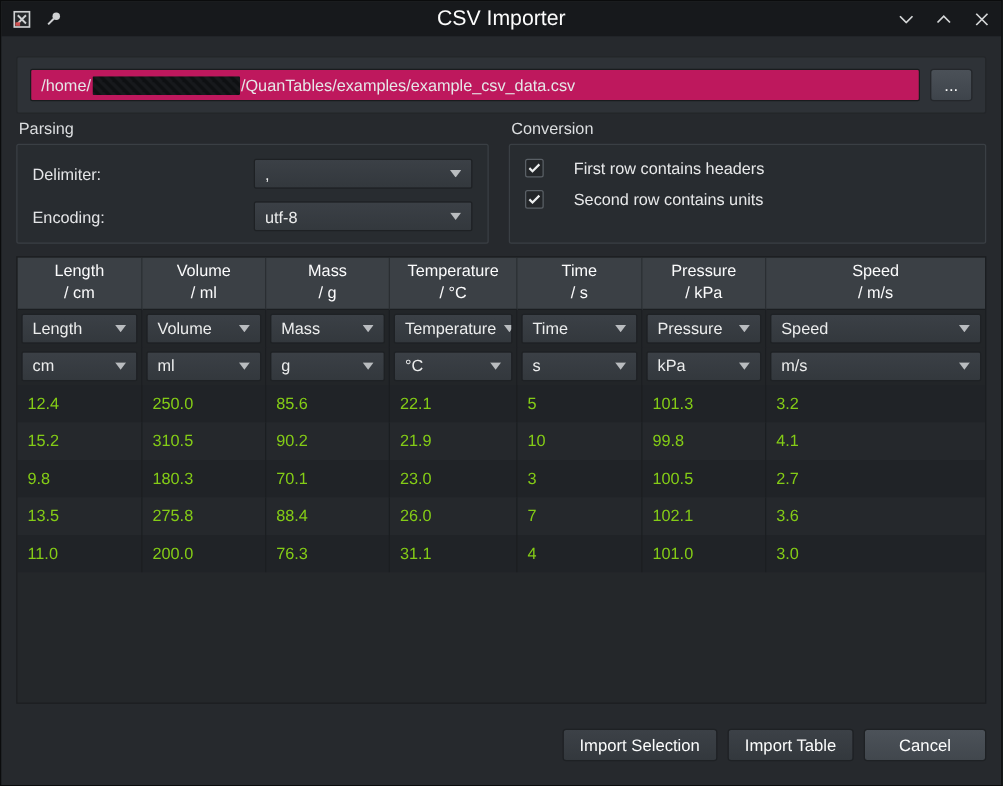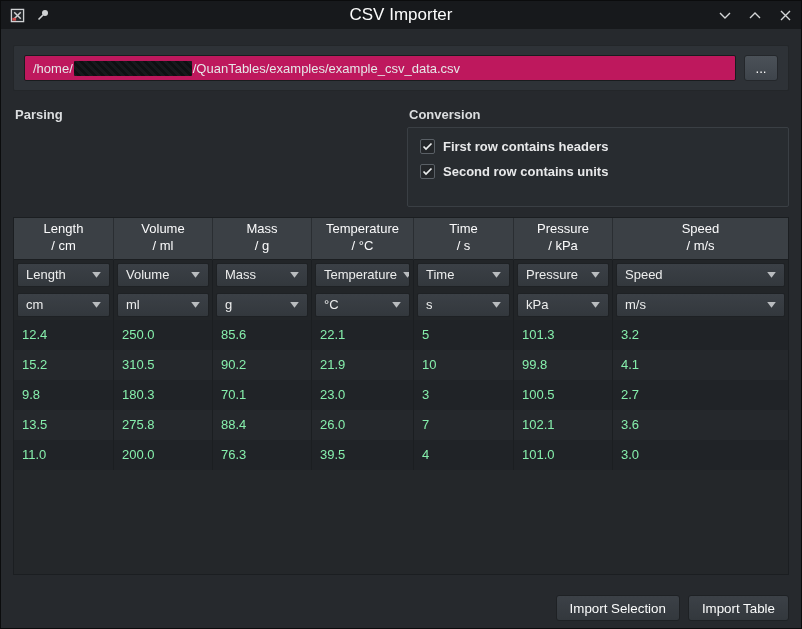--- a/index.html
+++ b/index.html
@@ -41,21 +41,21 @@
     background-image:linear-gradient(45deg,#17191c 25%,#0e1012 25%,#0e1012 50%,#17191c 50%,#17191c 75%,#0e1012 75%);
     background-size:8px 8px; border-radius:1px;
   }
   .browse-btn {
     width:34px; height:26px; flex:0 0 auto;
     background:linear-gradient(#4b5158,#3e444b);
     border:1px solid #24272b; border-radius:3px;
     color:#fcfcfc; display:flex; align-items:center; justify-content:center;
   }
   
-  .groups { display:flex; gap:16px; margin:16px 12px 0;font-weight:bold; }
+  .groups { display:flex; gap:16px; margin:4px 12px 0; }
   .group-parsing { width:378px; flex:0 0 auto; }
   .group-conversion { flex:1; }
   .group-title { color:#dcdee0; margin:0 0 4px 2px; height:16px; }
   .group-box {
     border:1px solid #3a3f44; border-radius:2px;
     background:#282c30; height:80px; padding:11px 12px;
   }
   .form-row { display:flex; align-items:center; justify-content:space-between; margin-bottom:10px; }
   .form-label { color:#e4e5e7; }
   .combo {
@@ -63,21 +63,21 @@
     gap:6px; padding:0 8px;
     background:linear-gradient(#3b4046,#33383d);
     border:1px solid #1e2124; border-radius:2px; color:#eceded;
     white-space:nowrap; overflow:hidden;
   }
   .combo-175 { width:175px; }
   .chev {
     width:9px; height:6px; flex:0 0 auto;
     background:#b9bcbf; clip-path:polygon(0 0,100% 0,50% 100%);
   }
-  .check-row { display:flex; align-items:center; gap:8px; margin-bottom:10px; }
+  .check-row { display:flex; align-items:center; gap:24px; margin-bottom:10px; }
   .checkbox {
     width:15px; height:15px; background:#232629;
     border:1px solid #5a6066; border-radius:2px;
     display:flex; align-items:center; justify-content:center;
   }
   
   .table {
     margin:10px 12px 0; height:358px;
     background:#24272a; border:1px solid #1b1e21;
     display:flex; flex-direction:column; overflow:hidden;
@@ -87,21 +87,21 @@
     background:#3b4045; color:#fbfbfc; text-align:center;
     padding:3px 4px 4px; border-right:1px solid #2a2e32; border-bottom:1px solid #1b1e21;
     line-height:1.3;
   }
   .th:last-child { border-right:none; }
   .combo-cell { padding:3px; border-right:1px solid #1b1e21; background:#222528; }
   .combo-cell:last-child { border-right:none; }
   .combo-cell .combo { width:100%; }
   .td {
     height:30px; line-height:30px; padding:0 8px;
-    color:#86efac; border-right:1px solid #1b1e21; overflow:hidden;
+    color:#84cc16; border-right:1px solid #1b1e21; overflow:hidden;
   }
   .td:last-child { border-right:none; }
   .drow-odd  { background:#202327; }
   .drow-even { background:#25282c; }
   .table-filler { flex:1; background:#24272a; }
   
   .footer { display:flex; justify-content:flex-end; gap:8px; margin:20px 12px 0; }
   .btn {
     height:26px; padding:0 13px;
     background:linear-gradient(#3c4147,#33383d);
@@ -158,20 +158,36 @@
       <span class="redacted"></span>
       <span>/QuanTables/examples/example_csv_data.csv</span>
     </div>
     <button class="browse-btn">...</button>
   </div>
 
   <div class="groups">
 
     <div class="group-parsing">
       <div class="group-title">Parsing</div>
+      <div class="group-box">
+        <div class="form-row">
+          <span class="form-label">Delimiter:</span>
+          <div class="combo combo-175">
+            <span>,</span>
+            <span class="chev"></span>
+          </div>
+        </div>
+        <div class="form-row">
+          <span class="form-label">Encoding:</span>
+          <div class="combo combo-175">
+            <span>utf-8</span>
+            <span class="chev"></span>
+          </div>
+        </div>
+      </div>
     </div>
 
     <div class="group-conversion">
       <div class="group-title">Conversion</div>
       <div class="group-box">
         <div class="check-row">
           <span class="checkbox">
             <svg width="11" height="9" viewBox="0 0 11 9">
                 <polyline points="1.5,4.5 4,7 9.5,1.5" fill="none" stroke="#eceeee" stroke-width="1.7"></polyline>
               </svg>
@@ -347,27 +363,28 @@
       <div class="td">88.4</div>
       <div class="td">26.0</div>
       <div class="td">7</div>
       <div class="td">102.1</div>
       <div class="td">3.6</div>
     </div>
     <div class="trow drow-odd">
       <div class="td">11.0</div>
       <div class="td">200.0</div>
       <div class="td">76.3</div>
-      <div class="td">39.5</div>
+      <div class="td">31.1</div>
       <div class="td">4</div>
       <div class="td">101.0</div>
       <div class="td">3.0</div>
     </div>
 
     <div class="table-filler"></div>
   </div>
 
   <div class="footer">
     <button class="btn">Import Selection</button>
     <button class="btn">Import Table</button>
+    <button class="btn btn-cancel">Cancel</button>
   </div>
 
 </div>
 
 </body></html>

